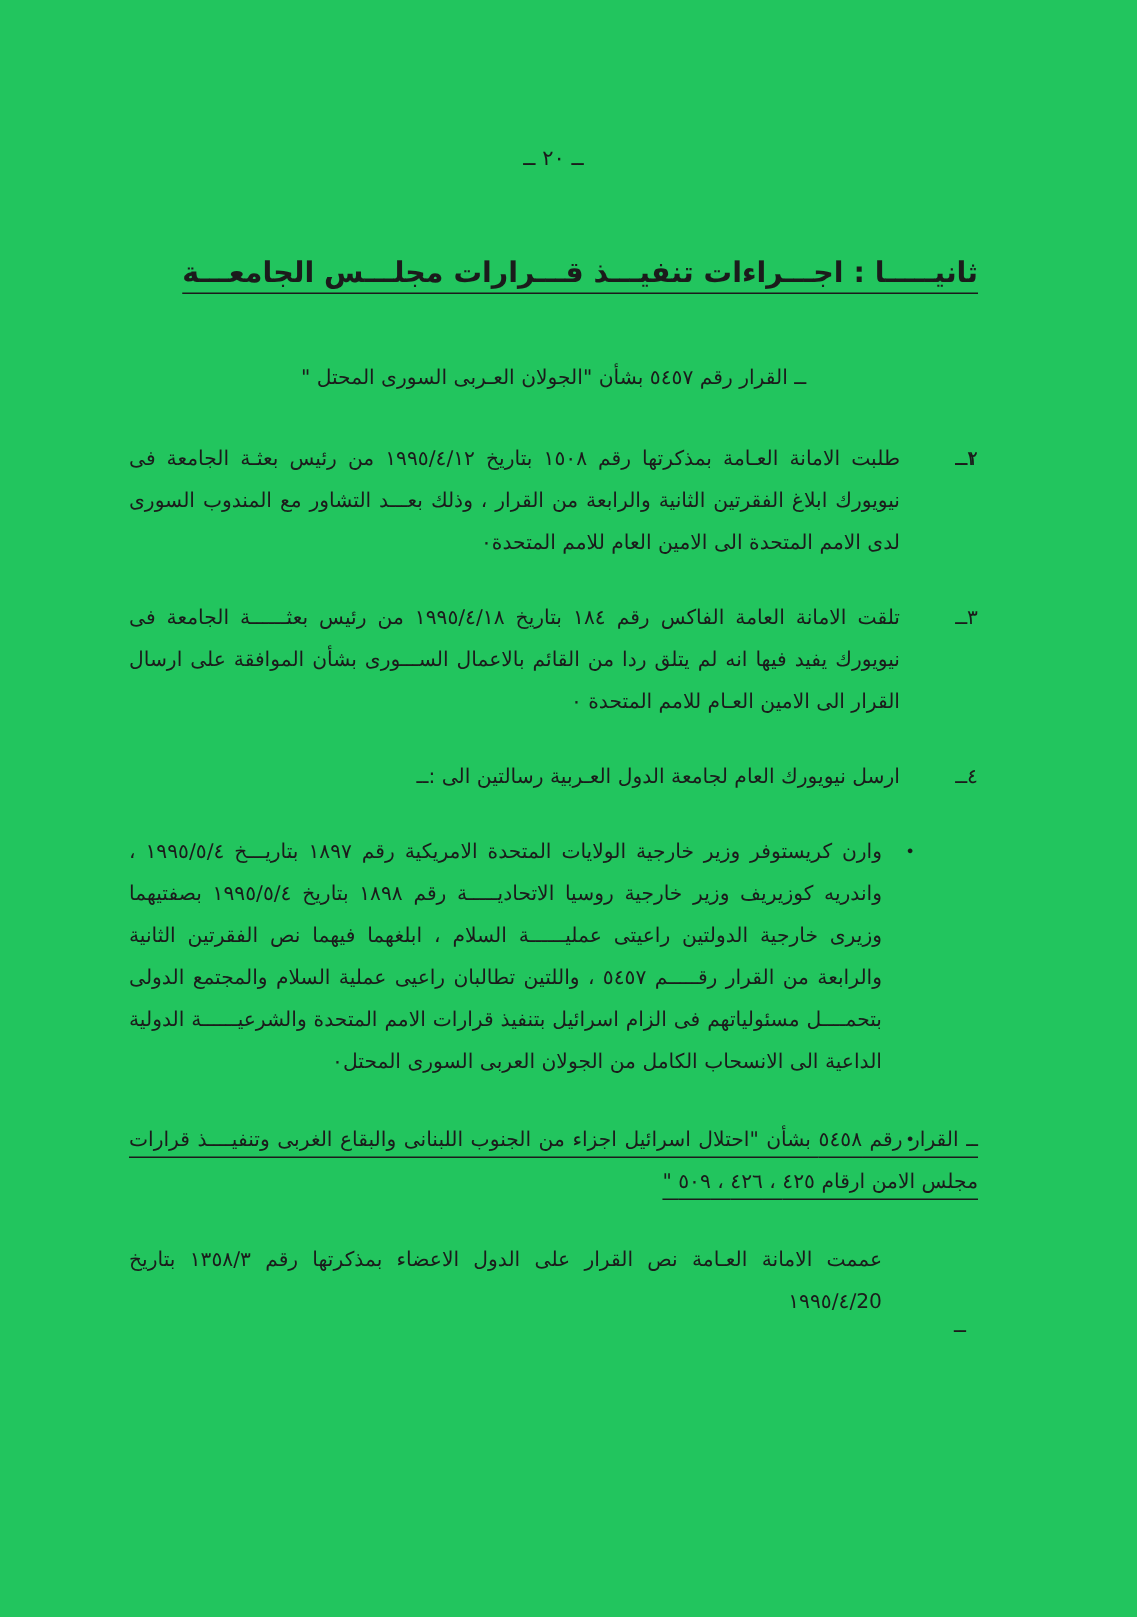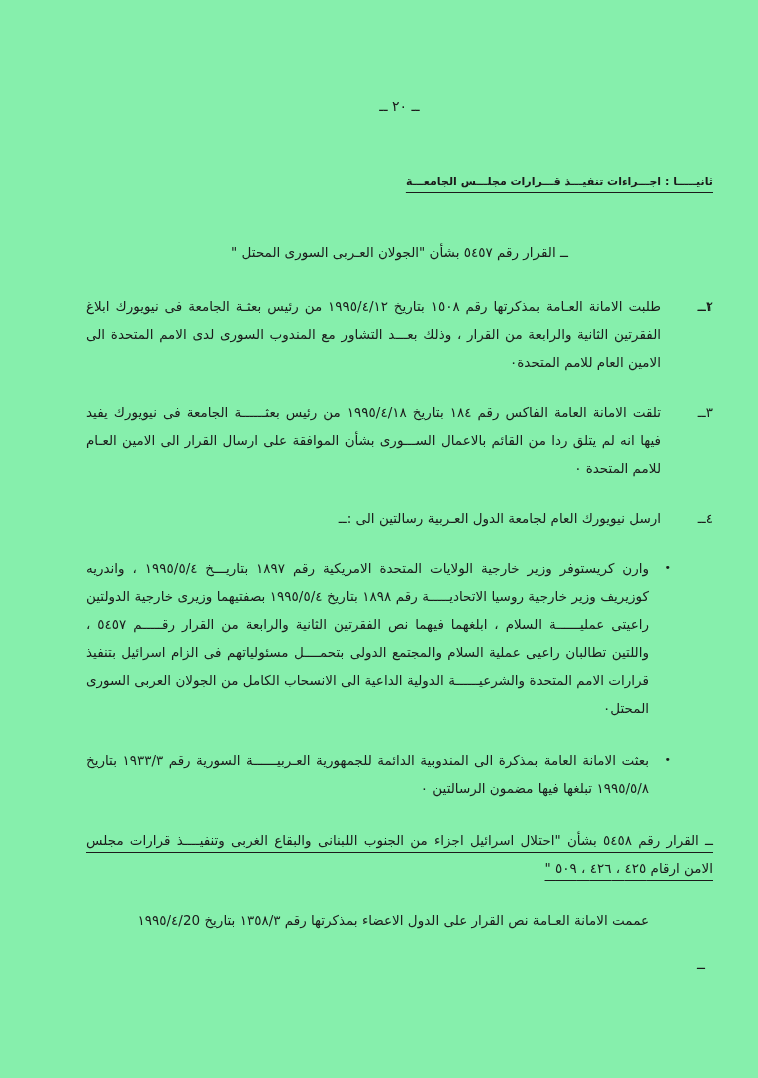--- a/index.html
+++ b/index.html
@@ -5,39 +5,39 @@
   html, body {
     margin: 0;
     padding: 0;
     background: #ffffff;
   }
   .page {
     position: relative;
     width: 758px;
     height: 1078px;
     box-sizing: border-box;
-    background: #86efac;
+    background: #22c55e;
     color: #1b1b1b;
     direction: rtl;
     font-family: "DejaVu Sans", sans-serif;
     font-size: 13.5px;
     line-height: 28px;
-    padding: 92px 45px 0 86px;
+    padding: 92px 106px 0 86px;
     overflow: hidden;
   }
   .page-number {
     text-align: center;
     margin-bottom: 48px;
     letter-spacing: 2px;
     font-size: 14px;
   }
   .main-heading {
     text-align: right;
     font-weight: bold;
-    font-size: 11px;
+    font-size: 19px;
     margin-bottom: 42px;
   }
   .underlined {
     text-decoration: underline;
     text-underline-offset: 7px;
     text-decoration-thickness: 1px;
   }
   .res-title {
     text-align: center;
     margin-bottom: 26px;
@@ -112,21 +112,20 @@
     <span>ارسل نيويورك العام لجامعة الدول العـربية رسالتين الى :ــ</span>
   </div>
 
   <div class="bullet">
     <span class="marker">•</span>
     <span>وارن كريستوفر وزير خارجية الولايات المتحدة الامريكية رقم ١٨٩٧ بتاريـــخ ١٩٩٥/٥/٤ ، واندريه كوزيريف وزير خارجية روسيا الاتحاديـــــة رقم ١٨٩٨ بتاريخ ١٩٩٥/٥/٤  بصفتيهما  وزيرى خارجية الدولتين راعيتى عمليــــــة السلام ، ابلغهما فيهما نص الفقرتين الثانية والرابعة من القرار رقـــــم ٥٤٥٧ ،  واللتين تطالبان راعيى عملية السلام والمجتمع الدولى بتحمــــل مسئولياتهم  فى الزام اسرائيل بتنفيذ قرارات الامم المتحدة والشرعيــــــة الدولية الداعية الى الانسحاب الكامل من الجولان العربى السورى المحتل٠</span>
   </div>
 
   <div class="bullet">
     <span class="marker">•</span>
-    <span>بعثت الامانة العامة بمذكرة الى المندوبية الدائمة للجمهورية العـربيــــــة السورية رقم ١٩٣٣/٣ بتاريخ ١٩٩٥/٥/٨ تبلغها  فيها  مضمون الرسالتين ٠</span>
   </div>
 
   <div class="res-title res-title-2">
     <span class="underlined">ــ القرار رقم ٥٤٥٨ بشأن "احتلال اسرائيل اجزاء  من الجنوب  اللبنانى والبقاع الغربى وتنفيــــذ قرارات مجلس الامن ارقام ٤٢٥ ، ٤٢٦ ، ٥٠٩ "</span>
   </div>
 
   <div class="item item-2">
     <span class="num">ــ</span>
     <span>عممت الامانة العـامة نص القرار على الدول الاعضاء  بمذكرتها رقم ١٣٥٨/٣ بتاريخ ١٩٩٥/٤/20</span>
   </div>

